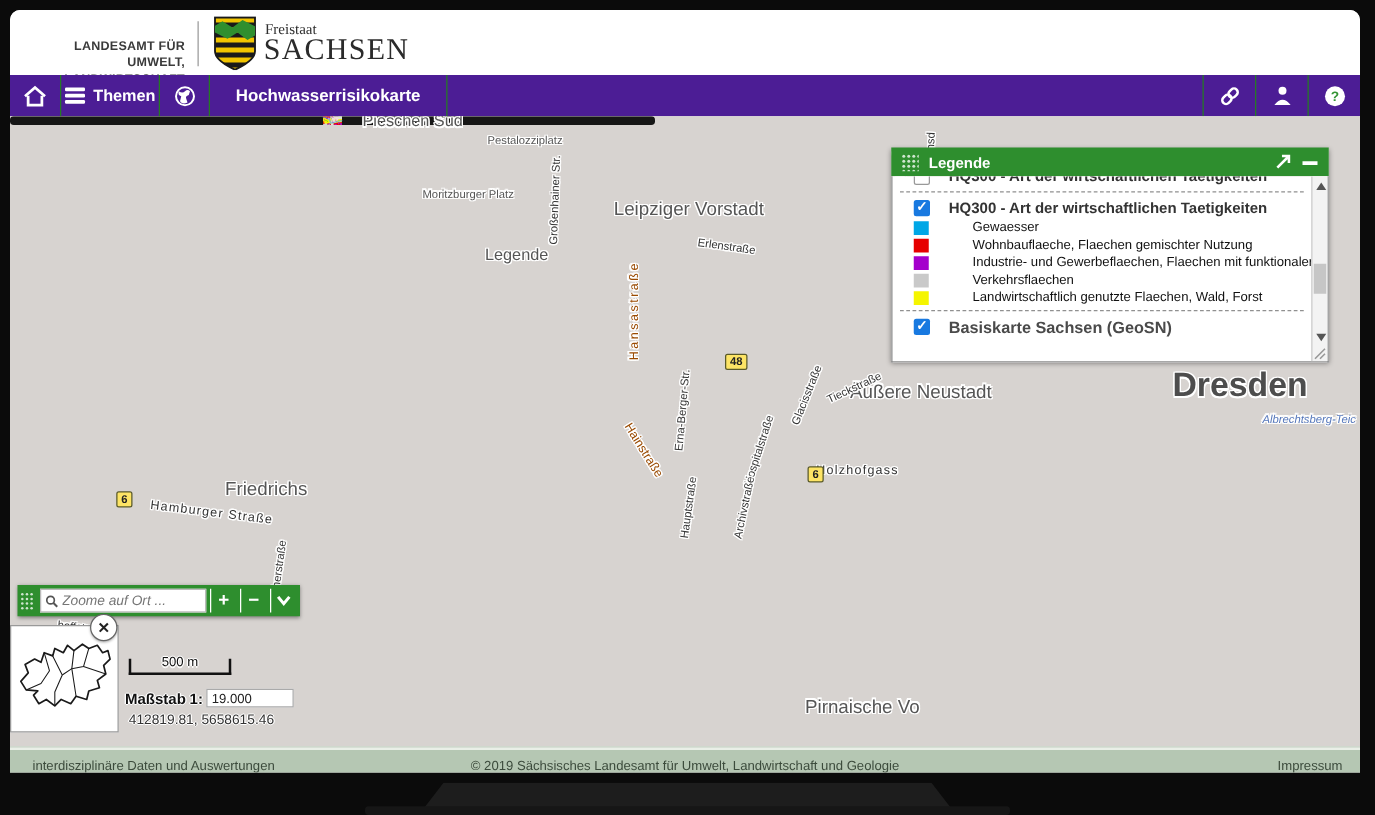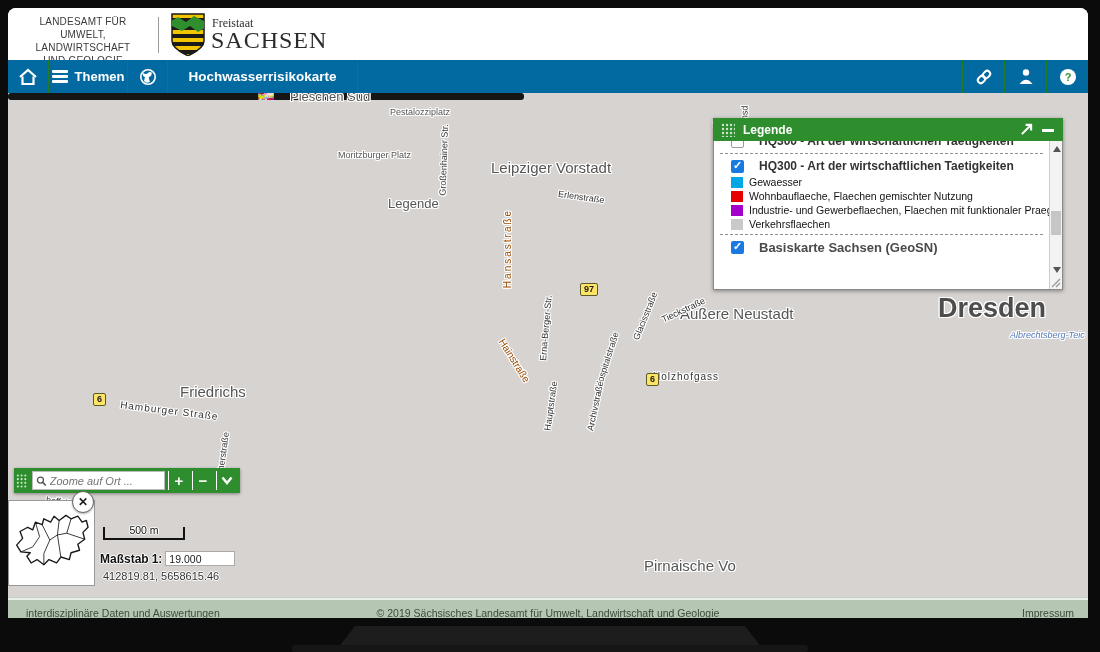--- a/index.html
+++ b/index.html
@@ -1,28 +1,28 @@
 <!DOCTYPE html>
 <html><head>
 <meta charset="utf-8">
 <style>
   * { margin:0; padding:0; box-sizing:border-box; }
   html,body { width:1100px; height:652px; background:#0b0b0b; font-family:"Liberation Sans", sans-serif; overflow:hidden; }
   .screen { position:absolute; left:8px; top:8px; width:1080px; height:610px; background:#fff; border-radius:8px 8px 0 0; overflow:hidden; }
 
   
   .hdr { position:absolute; left:0; top:0; width:100%; height:52px; background:#fff; }
-  .agency { position:absolute; left:10px; top:7px; width:130px; text-align:center; font-size:10px; font-weight:normal; color:#3a3a3a; line-height:13px; letter-spacing:.2px; }
+  .agency { position:absolute; left:10px; top:23px; width:130px; text-align:right; font-size:10px; font-weight:bold; color:#3a3a3a; line-height:13px; letter-spacing:.2px; }
   .hdr-div { position:absolute; left:150px; top:9px; width:1px; height:36px; background:#9a9a9a; }
   .arms { position:absolute; left:162px; top:5px; }
   .freistaat { position:absolute; left:204px; top:8px; font-family:"Liberation Serif", serif; font-size:12px; color:#2f2f2f; }
   .sachsen  { position:absolute; left:203px; top:19px; font-family:"Liberation Serif", serif; font-size:24px; color:#2b2b2b; letter-spacing:1px; }
 
   
-  .tbar { position:absolute; left:0; top:52px; width:100%; height:33px; background:#0369a1; display:flex; align-items:stretch; }
+  .tbar { position:absolute; left:0; top:52px; width:100%; height:33px; background:#4c1d95; display:flex; align-items:stretch; }
   .tcell { display:flex; align-items:center; justify-content:center; border-right:1px solid #257b25; color:#fff; }
   .tcell.noline { border-right:none; }
   .t-home { width:41px; }
   .t-themen { width:79px; gap:7px; font-size:13px; font-weight:bold; }
   .t-globe { width:40px; }
   .t-title { width:190px; font-size:13.5px; font-weight:bold; }
   .t-spacer { flex:1; border-right:none; }
   .t-right { width:42px; border-left:1px solid #257b25; border-right:none; }
   .burger { width:16px; }
   .burger div { height:2.5px; background:#fff; margin:2.5px 0; border-radius:1px; }
@@ -48,21 +48,21 @@
   .lg-row .cb { width:13px; height:13px; border-radius:2px; background:#1879e0; position:relative; flex:none; }
   .lg-row .cb.off { background:#fff; border:1px solid #999; }
   .lg-row .cb:after { content:"✓"; position:absolute; left:2px; top:-1px; color:#fff; font-size:11px; font-weight:bold; }
   .lg-row .cb.off:after { content:""; }
   .lg-row .hq { font-size:12px; font-weight:bold; color:#333; }
   .lg-row .base-lbl { font-size:13px; font-weight:bold; color:#4a4a4a; }
   .lg-dash { border-top:1px dashed #909090; margin:3px 6px 3px 6px; }
   .lg-items { list-style:none; padding-left:17px; }
   .lg-items li { display:flex; align-items:center; gap:6px; height:14px; }
   .lg-items .sw { width:12px; height:11px; flex:none; }
-  .lg-items .lb { font-size:10.5px; color:#111; white-space:nowrap; }
+  .lg-items .lb { font-size:10.5px; color:#111; white-space:nowrap;margin-left:29px; }
   .sbar { position:absolute; right:0; top:0; width:13px; bottom:0; background:#f3f3f3; border-left:1px solid #ccc; }
   .sbar .up, .sbar .dn { position:absolute; left:3px; width:0; height:0; border-left:4px solid transparent; border-right:4px solid transparent; }
   .sbar .up { top:5px; border-bottom:6px solid #555; }
   .sbar .dn { bottom:16px; border-top:6px solid #555; }
   .sbar .thumb { position:absolute; left:1px; top:70px; width:10px; height:24px; background:#c6c6c6; }
   .grip { position:absolute; right:1px; bottom:1px; }
 
   
   .search { position:absolute; left:6px; top:375px; width:226px; height:25px; background:#2e8e2e; display:flex; align-items:center; padding:0 3px 0 2px; gap:3px; box-shadow:0 1px 3px rgba(0,0,0,.4); }
   .s-input { flex:1; height:19px; background:#fff; border:1px solid #bbb; display:flex; align-items:center; padding:0 3px; gap:3px; }
@@ -336,21 +336,21 @@
     <span class="mlabel road" style="left:518px; top:308px; font-size:9px; transform:rotate(-82deg); transform-origin:center;">Hauptstraße</span>
     <span class="mlabel" style="left:636px; top:464px; font-size:15px;">Pirnaische Vo</span>
     <span class="mlabel road" style="left:186px; top:362px; font-size:9px; transform:rotate(-82deg); transform-origin:center;">Waltherstraße</span>
     <span class="mlabel road" style="left:38px; top:404px; font-size:9px; transform:rotate(6deg);">hoffstraße</span>
     <span class="mlabel road" style="left:400px; top:62px; font-size:9px; transform:rotate(-88deg); transform-origin:center;">Großenhainer Str.</span>
     <span class="mlabel road" style="left:756px; top:105px; font-size:9px; transform:rotate(-38deg); transform-origin:center;">Zittauer Straße</span>
     <span class="mlabel road" style="left:716px; top:120px; font-size:9px; transform:rotate(-55deg); transform-origin:center;">Forststraße</span>
     <span class="mlabel road" style="left:808px; top:52px; font-size:9px; transform:rotate(38deg); transform-origin:center;">Buchenstraße</span>
     <span class="mlabel road" style="left:722px; top:22px; font-size:9px; transform:rotate(-88deg); transform-origin:center;">Barnsd</span>
     <span class="mlabel maroon" style="left:482px; top:262px; font-size:10px; transform:rotate(58deg); transform-origin:center;">Hainstraße</span>
-    <span class="badge" style="left:572px; top:190px;">97</span>
+    <span class="badge" style="left:572px; top:190px;">48</span>
     <span class="badge" style="left:638px; top:280px;">6</span>
     <span class="badge" style="left:85px; top:300px;">6</span>
 
     <div class="legend">
       <div class="lg-hdr">
         <svg width="14" height="14" viewBox="0 0 14 14">
           <g fill="#cfe6cf">
             <circle cx="2" cy="2" r="1.2"></circle>
               <circle cx="6" cy="2" r="1.2"></circle>
               <circle cx="10" cy="2" r="1.2"></circle>
@@ -400,20 +400,24 @@
                 <span class="lb">Wohnbauflaeche, Flaechen gemischter Nutzung</span>
               </li>
             <li>
                 <span class="sw" style="background: rgb(164, 0, 204);"></span>
                 <span class="lb">Industrie- und Gewerbeflaechen, Flaechen mit funktionaler Praegung</span>
               </li>
             <li>
                 <span class="sw" style="background: rgb(201, 201, 201);"></span>
                 <span class="lb">Verkehrsflaechen</span>
               </li>
+            <li>
+                <span class="sw" style="background: rgb(245, 245, 0);"></span>
+                <span class="lb">Landwirtschaftlich genutzte Flaechen, Wald, Forst</span>
+              </li>
           </ul>
           <div class="lg-dash"></div>
           <div class="lg-row">
             <span class="cb"></span>
             <span class="base-lbl">Basiskarte Sachsen (GeoSN)</span>
           </div>
         </div>
         <div class="sbar">
           <div class="up"></div>
           <div class="thumb"></div>

